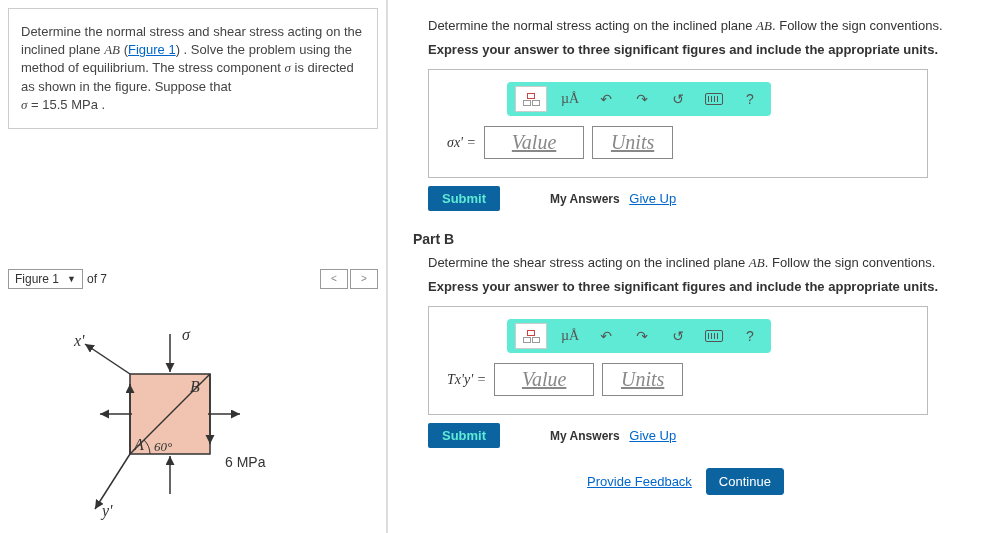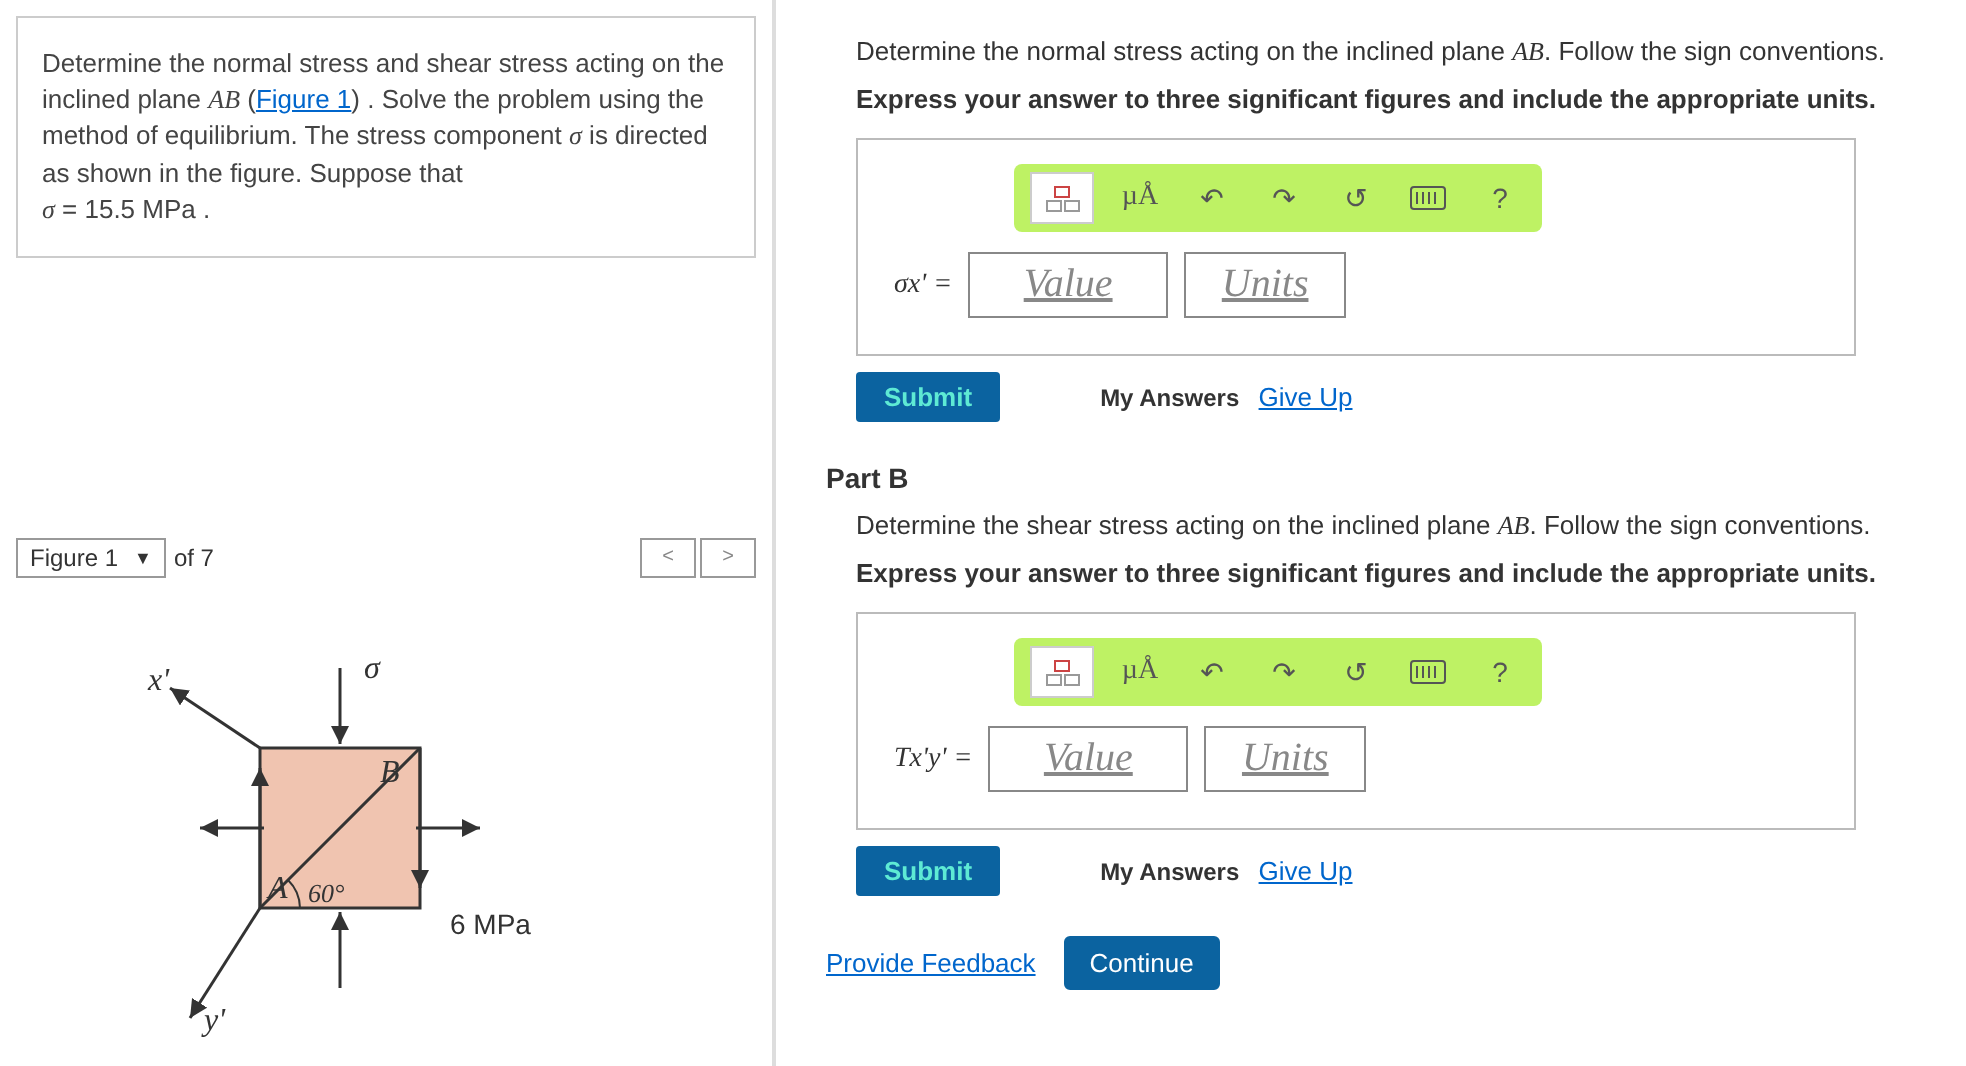--- a/index.html
+++ b/index.html
@@ -16,36 +16,36 @@
     .of-text { margin-left: 4px; font-size: 12px; }
     .spacer { flex: 1; }
     .nav-btn { border: 1px solid #999; width: 28px; height: 20px; display: inline-flex; align-items: center; justify-content: center; font-size: 10px; background: #fff; color: #888; margin-left: 2px; }
     .figure-area { margin: 15px 30px; position: relative; height: 220px; }
     .fig-label { font-family: 'Times New Roman', serif; font-style: italic; font-size: 16px; }
     .part-title { font-weight: bold; font-size: 14px; margin-bottom: 8px; }
     .part-desc { margin: 8px 0 8px 15px; font-size: 13px; }
     .part-desc .italic { font-family: 'Times New Roman', serif; font-style: italic; }
     .part-instr { margin: 6px 0 12px 15px; font-weight: bold; font-size: 13px; }
     .answer-box { border: 1px solid #bbb; margin-left: 15px; margin-bottom: 8px; padding: 12px 18px 12px 18px; width: 500px; }
-    .toolbar { background: #bef264; border-radius: 4px; padding: 4px 8px; display: inline-flex; align-items: center; gap: 10px; margin-left: 60px; margin-bottom: 10px; }
+    .toolbar { background: #5eead4; border-radius: 4px; padding: 4px 8px; display: inline-flex; align-items: center; gap: 10px; margin-left: 60px; margin-bottom: 10px; }
     .tb-btn { width: 26px; height: 26px; display: inline-flex; align-items: center; justify-content: center; font-size: 14px; color: #555; }
     .tb-btn.frac { background: #fff; border: 1px solid #ccc; width: 32px; flex-direction: column; gap: 1px; padding: 2px; }
     .tb-btn.frac .fb { width: 8px; height: 6px; border: 1px solid #c44; }
     .tb-btn.frac .fb2 { width: 8px; height: 6px; border: 1px solid #999; }
     .tb-mu { font-family: 'Times New Roman', serif; }
     .answer-row { display: flex; align-items: center; gap: 8px; margin-bottom: 6px; }
     .answer-var { font-family: 'Times New Roman', serif; font-style: italic; font-size: 14px; }
     .answer-input { border: 1px solid #888; padding: 4px 6px; font-family: 'Times New Roman', serif; font-style: italic; font-size: 20px; color: #888; text-align: center; text-decoration: underline; }
     .answer-input.value { width: 100px; }
     .answer-input.units { width: 81px; }
     .submit-row { display: flex; align-items: center; margin-left: 15px; gap: 50px; margin-bottom: 20px; }
     .submit-btn { background: #0b63a0; color: #5eead4; border: none; padding: 5px 14px; font-size: 13px; font-weight: bold; border-radius: 2px; cursor: pointer; }
     .my-answers { font-size: 12px; font-weight: bold; }
     .give-up { color: #0066cc; text-decoration: underline; margin-left: 6px; cursor: pointer; }
-    .footer { display: flex; justify-content: flex-start; align-items: center; gap: 14px; margin-top: 10px; margin-right: 5px; }
+    .footer { display: flex; justify-content: center; align-items: center; gap: 14px; margin-top: 10px; margin-right: 5px; }
     .feedback-link { color: #0066cc; text-decoration: underline; font-size: 13px; }
     .continue-btn { background: #0b63a0; color: #fff; border: 1px solid #0b63a0; padding: 5px 12px; font-size: 13px; border-radius: 3px; cursor: pointer; }
     .keyboard-icon { display:inline-block; width:18px; height:12px; border:1.5px solid #555; border-radius:2px; position:relative; }
     .keyboard-icon::before { content:""; position:absolute; left:2px; top:2px; right:2px; bottom:2px; background: repeating-linear-gradient(90deg,#555 0 1px,transparent 1px 3px); }
   </style>
 </head>
 <body>
 
 <div class="container">
   <div class="left">

